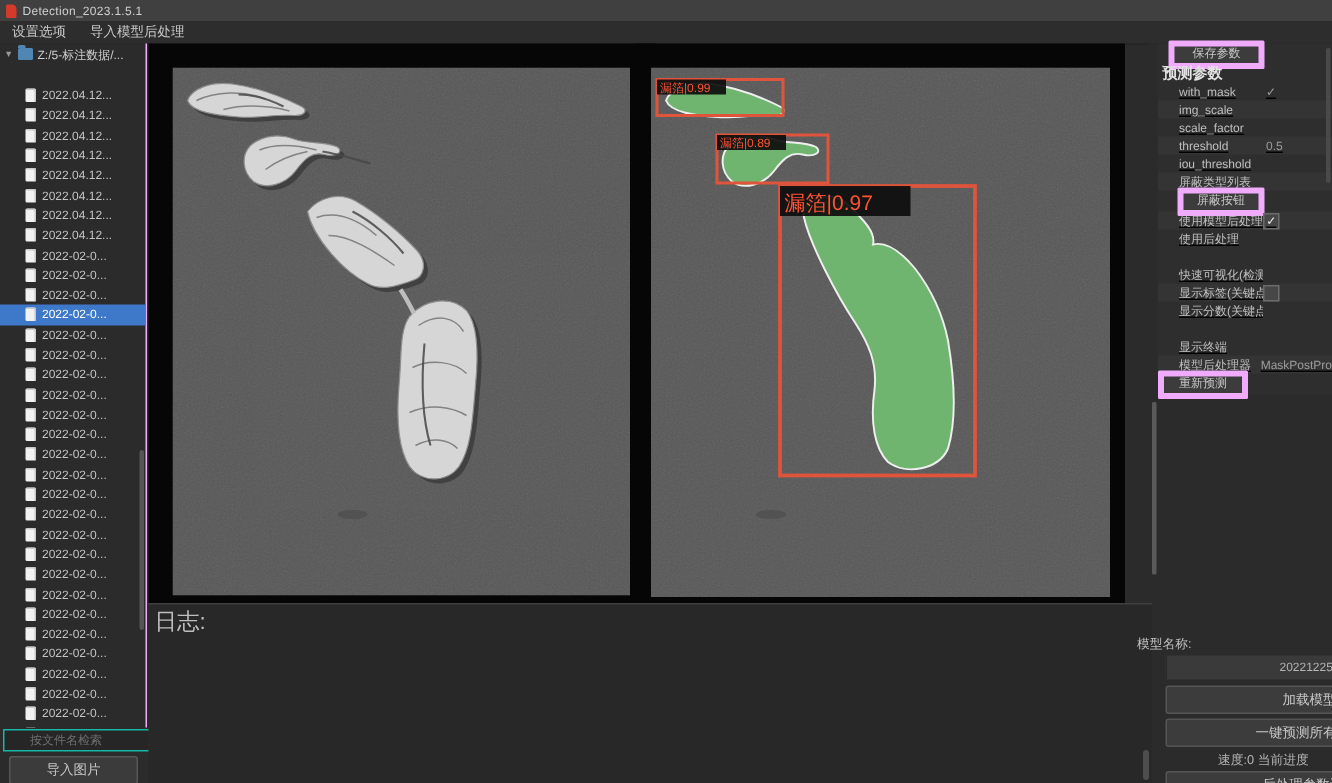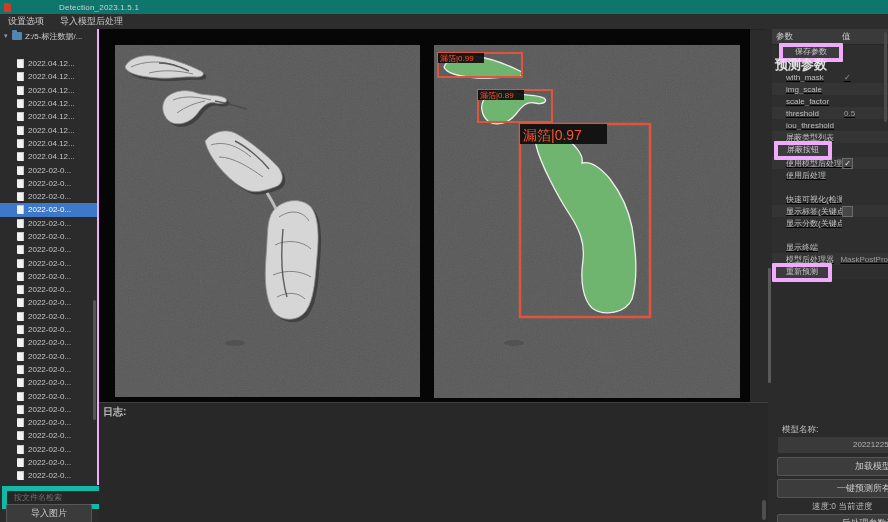--- a/index.html
+++ b/index.html
@@ -5,80 +5,80 @@
   html,body{margin:0;padding:0;}
   body{
     width:888px;height:522px;position:relative;overflow:hidden;
     background:#2b2b2b;
     font-family:"Liberation Sans",sans-serif;
     -webkit-font-smoothing:antialiased;
   }
   .abs{position:absolute;}
 
   
-  #titlebar{left:0;top:0;width:888px;height:14px;background:#0f766e;display:flex;align-items:center;gap:44px;}
+  #titlebar{left:0;top:0;width:888px;height:14px;background:#404040;display:flex;align-items:center;}
   #app-icon{width:7px;height:9px;margin:0 4px 0 4px;background:#d33a2a;border-radius:1px 3px 1px 1px;}
   #title-text{font-size:8px;color:#cfcfcf;letter-spacing:.2px;}
   #menubar{left:0;top:14px;width:888px;height:15px;background:#2d2d2d;display:flex;align-items:center;border-bottom:1px solid #242424;}
   .menu-item{font-size:9px;color:#c8c8c8;padding:0 8px;height:15px;line-height:15px;}
   .menu-item:first-child{padding-left:8px;}
 
   
-  #tree-panel{left:0;top:29px;width:97px;height:456px;background:#2b2b2b;border-right:4px solid #f0abfc;overflow:hidden;}
+  #tree-panel{left:0;top:29px;width:97px;height:456px;background:#2b2b2b;border-right:1px solid #f0abfc;overflow:hidden;}
   #tree-root{display:flex;align-items:center;height:14px;padding-left:4px;}
   #tree-arrow{color:#9a9a9a;font-size:7px;width:8px;}
   #folder-icon{width:10px;height:8px;background:#4f86b4;border-radius:1px;position:relative;margin-right:3px;flex:0 0 auto;}
   #folder-icon:before{content:"";position:absolute;left:0;top:-2px;width:5px;height:2px;background:#4f86b4;border-radius:1px 1px 0 0;}
   #tree-root .lbl{font-size:8px;color:#cfcfcf;white-space:nowrap;}
   #tree-list{position:absolute;left:0;top:28px;width:97px;}
   .tree-item{display:flex;align-items:center;height:13.3px;padding-left:17px;cursor:default;}
   .tree-item.selected{background:#3d78c9;}
   .file-icon{width:7px;height:9px;background:#f2f2f2;border-radius:1px;margin-right:4px;flex:0 0 auto;box-shadow:inset -1px 1px 0 #c9c9c9;}
   .tree-item .lbl{font-size:8px;color:#c4c4c4;white-space:nowrap;}
   .tree-item.selected .lbl{color:#ffffff;}
   #tree-scroll{left:93px;top:300px;width:3px;height:120px;background:#555;border-radius:2px;}
 
-  #search-input{left:2px;top:486px;width:88px;height:13px;background:#262626;border:5px solid #14b8a6;color:#bbb;font-size:8px;padding:0 7px;outline:none;}
+  #search-input{left:2px;top:486px;width:88px;height:13px;background:#262626;border:1px solid #14b8a6;color:#bbb;font-size:8px;padding:0 17px;outline:none;}
   #search-input::placeholder{color:#6f6f6f;}
   #import-btn{left:6px;top:504px;width:84px;height:17px;background:#3b3b3b;border:1px solid #575757;border-radius:2px;color:#c9c9c9;font-size:9px;text-align:center;line-height:16px;}
 
   
   .viewer{top:29px;height:373px;background:#060606;overflow:hidden;}
   #viewer-left{left:99px;width:338px;}
   #viewer-right{left:423px;width:327px;}
   .viewer svg{position:absolute;}
 
   
   #log-panel{left:99px;top:402px;width:669px;height:120px;background:#282828;border-top:1px solid #3f3f3f;overflow:hidden;}
-  #log-title{font-size:10px;color:#bdbdbd;padding:2px 0 1px 4px;font-weight:bold;}
+  #log-title{font-size:15px;color:#bdbdbd;padding:2px 0 1px 4px;}
   .log-line{font-family:"DejaVu Sans Mono",monospace;font-size:7.5px;line-height:8.2px;color:#9f9f9f;white-space:pre;padding-left:4px;}
   #log-scroll{left:762px;top:500px;width:4px;height:20px;background:#4e4e4e;border-radius:2px;}
 
   
   #splitter{left:766px;top:29px;width:6px;height:493px;background:#2b2b2b;}
   #splitter-thumb{left:768px;top:268px;width:3px;height:115px;background:#5a5a5a;border-radius:1px;}
 
   
   #param-panel{left:772px;top:29px;width:116px;background:#2e2e2e;}
   #param-header{height:15px;background:#3a3a3a;display:flex;align-items:center;border-bottom:1px solid #262626;}
   #param-header .h1{font-size:8.5px;color:#cdcdcd;padding-left:4px;width:66px;}
   #param-header .h2{font-size:8.5px;color:#cdcdcd;}
   .p-row{height:12px;display:flex;align-items:center;text-decoration:underline;}
   .p-row.alt{background:#343434;}
   .p-row .name{font-size:8px;color:#bfbfbf;padding-left:14px;width:56px;white-space:nowrap;overflow:hidden;}
   .p-row .val{font-size:8px;color:#9c9c9c;padding-left:2px;white-space:nowrap;}
-  .p-section{height:12px;font-size:13px;font-weight:bold;color:#e2e2e2;padding-left:3px;display:flex;align-items:center;}
+  .p-section{height:12px;font-size:10px;font-weight:bold;color:#e2e2e2;padding-left:3px;display:flex;align-items:center;}
   .p-btn-row{height:14px;display:flex;align-items:center;}
   .small-btn{background:#3c3c3c;border:4px solid #f0abfc;border-radius:1px;color:#c6c6c6;font-size:8px;text-align:center;line-height:10px;height:11px;}
   .check{color:#e0e0e0;font-size:9px;}
   .checkbox{width:9px;height:9px;background:#474747;border:1px solid #6b6b6b;font-size:8px;line-height:9px;text-align:center;color:#e8e8e8;}
   #param-scroll{left:884px;top:32px;width:3px;height:90px;background:#4a4a4a;border-radius:2px;}
 
   
-  #model-name-label{left:782px;top:424px;font-size:8.5px;color:#c0c0c0;text-align:center;}
+  #model-name-label{left:758px;top:424px;font-size:8.5px;color:#c0c0c0;text-align:center;}
   #model-name-field{left:777px;top:436px;width:200px;height:16px;background:#3a3a3a;border:1px solid #2a2a2a;}
   #model-name-text{left:853px;top:440px;font-size:8px;color:#b3b3b3;white-space:nowrap;}
   .big-btn{width:190px;height:17px;background:#3c3c3c;border:1px solid #555;border-radius:2px;color:#c9c9c9;font-size:9px;text-align:center;line-height:16px;white-space:nowrap;}
   #load-btn{left:777px;top:457px;}
   #predict-all-btn{left:777px;top:479px;}
   #status-text{left:812px;top:501px;font-size:8.5px;color:#b5b5b5;white-space:nowrap;}
   #postprocess-btn{left:777px;top:514px;}
 </style>
 </head>
 <body>
@@ -332,24 +332,20 @@
       <div class="log-line"></div>
       <div class="log-line"></div>
       <div class="log-line"></div>
       <div class="log-line"></div>
       <div class="log-line"></div>
     </div>
 </div>
 <div class="abs" id="log-scroll"></div>
 
 <div class="abs" id="param-panel">
-  <div id="param-header">
-    <span class="h1">参数</span>
-    <span class="h2">值</span>
-  </div>
   <div class="p-btn-row">
       <div class="small-btn" style="margin-left:7px;width:56px">保存参数</div>
     </div>
   <div class="p-section">预测参数</div>
   <div class="p-row">
       <span class="name">with_mask</span>
       <span class="val check">✓</span>
     </div>
   <div class="p-row alt">
       <span class="name">img_scale</span>
@@ -365,21 +361,21 @@
     </div>
   <div class="p-row">
       <span class="name">iou_threshold</span>
       <span class="val"></span>
     </div>
   <div class="p-row alt">
       <span class="name">屏蔽类型列表</span>
       <span class="val"></span>
     </div>
   <div class="p-btn-row">
-      <div class="small-btn" style="margin-left:2px;width:50px">屏蔽按钮</div>
+      <div class="small-btn" style="margin-left:13px;width:50px">屏蔽按钮</div>
     </div>
   <div class="p-row alt">
       <span class="name">使用模型后处理</span>
       <span class="checkbox">✓</span>
     </div>
   <div class="p-row">
       <span class="name">使用后处理</span>
       <span class="val"></span>
     </div>
   <div class="p-section"></div>

